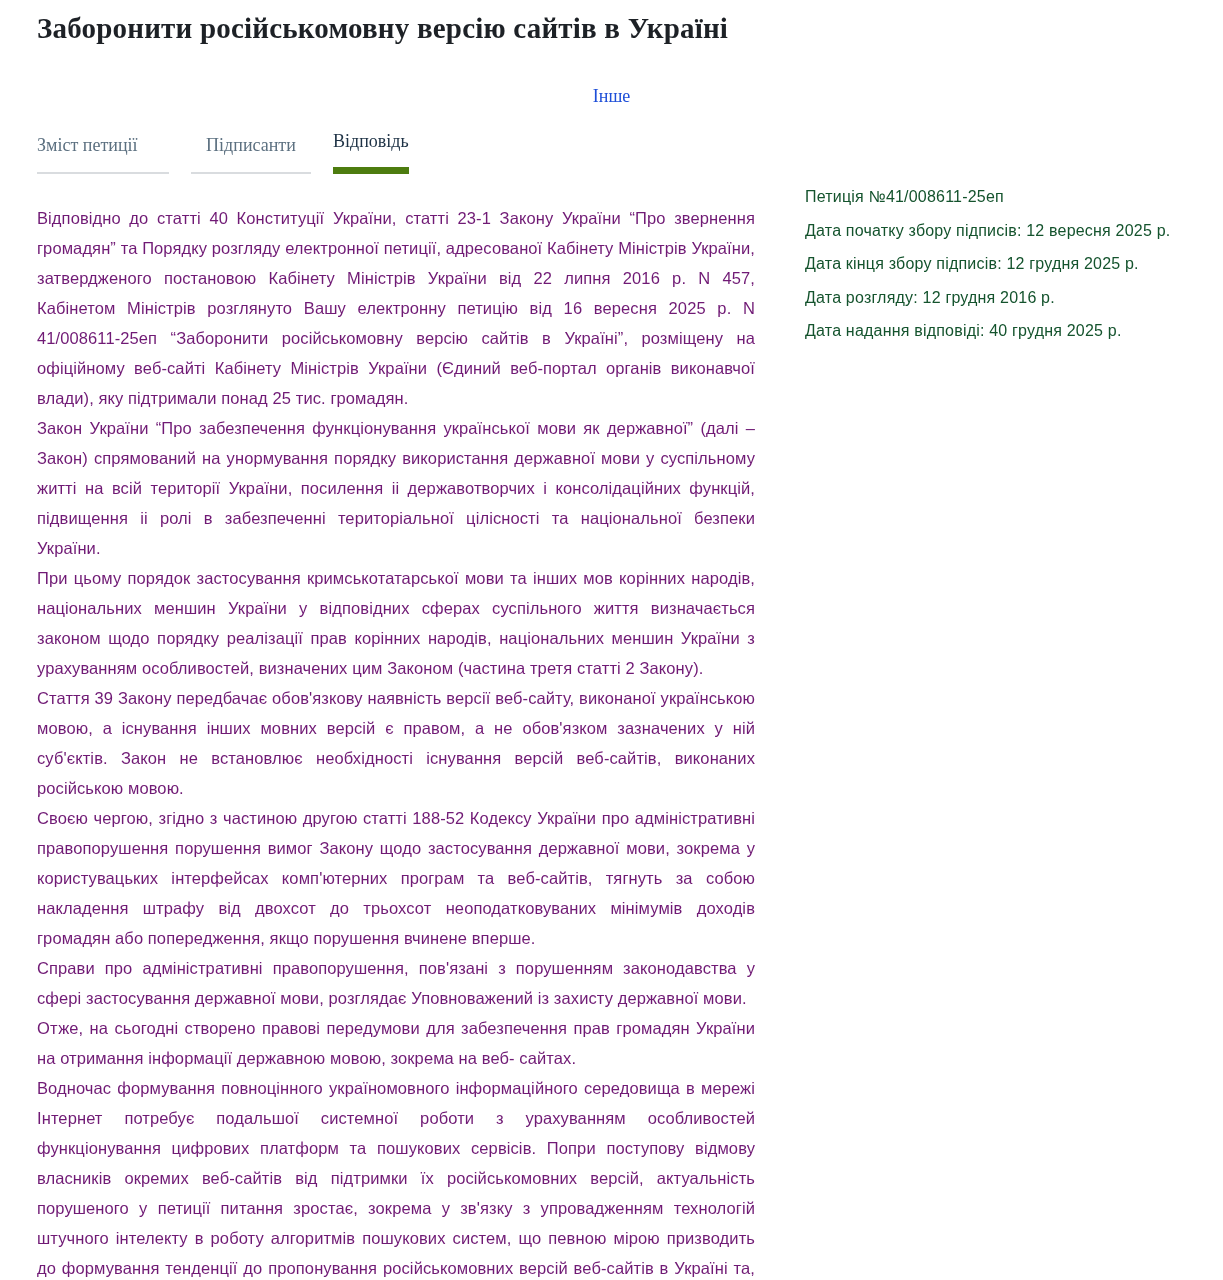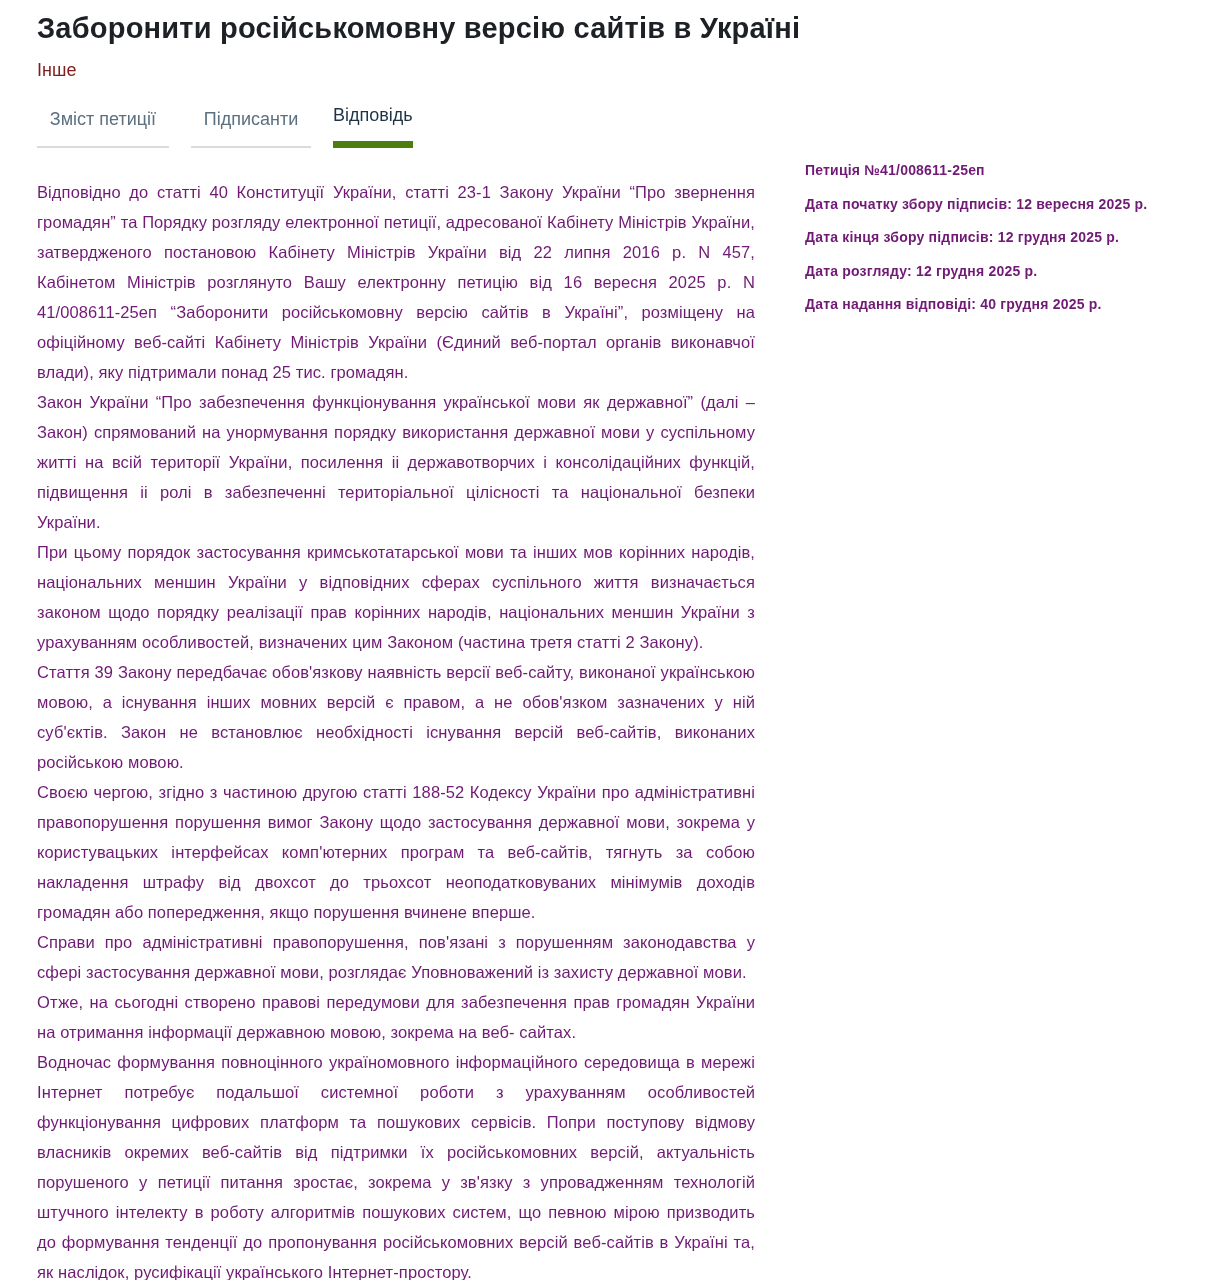--- a/index.html
+++ b/index.html
@@ -9,50 +9,52 @@
   }
   .page {
     width: 1223px;
     height: 1280px;
     background: #ffffff;
     position: relative;
     overflow: hidden;
   }
   .header {
     padding: 10px 37px 0 37px;
+    font-family: Liberation Serif, serif;
   }
   .page-title {
     font-size: 29px;
     font-weight: 700;
     color: #1d2126;
     letter-spacing: 0.2px;
     line-height: 1.25;
   }
   .category {
-    margin-top: 14px;
+    margin-top: 40px;
     font-size: 18px;
-    color: #7f1d1d;
+    color: #1d4ed8;
+    text-align: center;
   }
   .tabs {
     margin-top: 24px;
     display: flex;
     align-items: flex-end;
   }
   .tab {
     font-size: 18px;
     color: #5c7080;
     background: none;
     border: none;
     font-family: inherit;
     cursor: pointer;
     padding: 0 0 16px 0;
     margin-right: 22px;
     border-bottom: 2px solid #d9dcdf;
   }
-  .tab:first-child { width: 132px; text-align: center; }
+  .tab:first-child { width: 132px; text-align: left; }
   .tab:nth-child(2) { width: 120px; text-align: center; }
   .tab.active {
     color: #1f3346;
     font-weight: 400;
     border-bottom: 7px solid #4d7c0f;
     padding-bottom: 15px;
     margin-right: 0;
   }
   .content-row {
     display: flex;
@@ -68,26 +70,25 @@
     color: #701a75;
     text-align: justify;
     letter-spacing: 0.1px;
   }
   .side-col {
     width: 410px;
     margin-left: 50px;
     padding-top: 6px;
   }
   .side-col > div {
-    font-size: 14px;
+    font-size: 16px;
     line-height: 33.5px;
-    color: #701a75;
+    color: #14532d;
     letter-spacing: 0.2px;
     white-space: nowrap;
-    font-weight: bold;
   }
 </style>
 </head>
 <body>
 
 <div class="page">
 
   <div class="header">
     <h1 class="page-title">Заборонити російськомовну версію сайтів в Україні</h1>
     <div class="category">Інше</div>
@@ -110,19 +111,19 @@
       <p>Справи про адміністративні правопорушення, пов'язані з порушенням законодавства у сфері застосування державної мови, розглядає Уповноважений із захисту державної мови.</p>
       <p>Отже, на сьогодні створено правові передумови для забезпечення прав громадян України на отримання інформації державною мовою, зокрема на веб- сайтах.</p>
       <p>Водночас формування повноцінного україномовного інформаційного середовища в мережі Інтернет потребує подальшої системної роботи з урахуванням особливостей функціонування цифрових платформ та пошукових сервісів. Попри поступову відмову власників окремих веб-сайтів від підтримки їх російськомовних версій, актуальність порушеного у петиції питання зростає, зокрема у зв'язку з упровадженням технологій штучного інтелекту в роботу алгоритмів пошукових систем, що певною мірою призводить до формування тенденції до пропонування російськомовних версій веб-сайтів в Україні та, як наслідок, русифікації українського Інтернет-простору.</p>
 
     </div>
 
     <div class="side-col">
       <div>Петиція №41/008611-25еп</div>
       <div>Дата початку збору підписів: 12 вересня 2025 р.</div>
       <div>Дата кінця збору підписів: 12 грудня 2025 р.</div>
-      <div>Дата розгляду: 12 грудня 2025 р.</div>
+      <div>Дата розгляду: 12 грудня 2016 р.</div>
       <div>Дата надання відповіді: 40 грудня 2025 р.</div>
     </div>
 
   </div>
 
 </div>
 
 </body></html>

